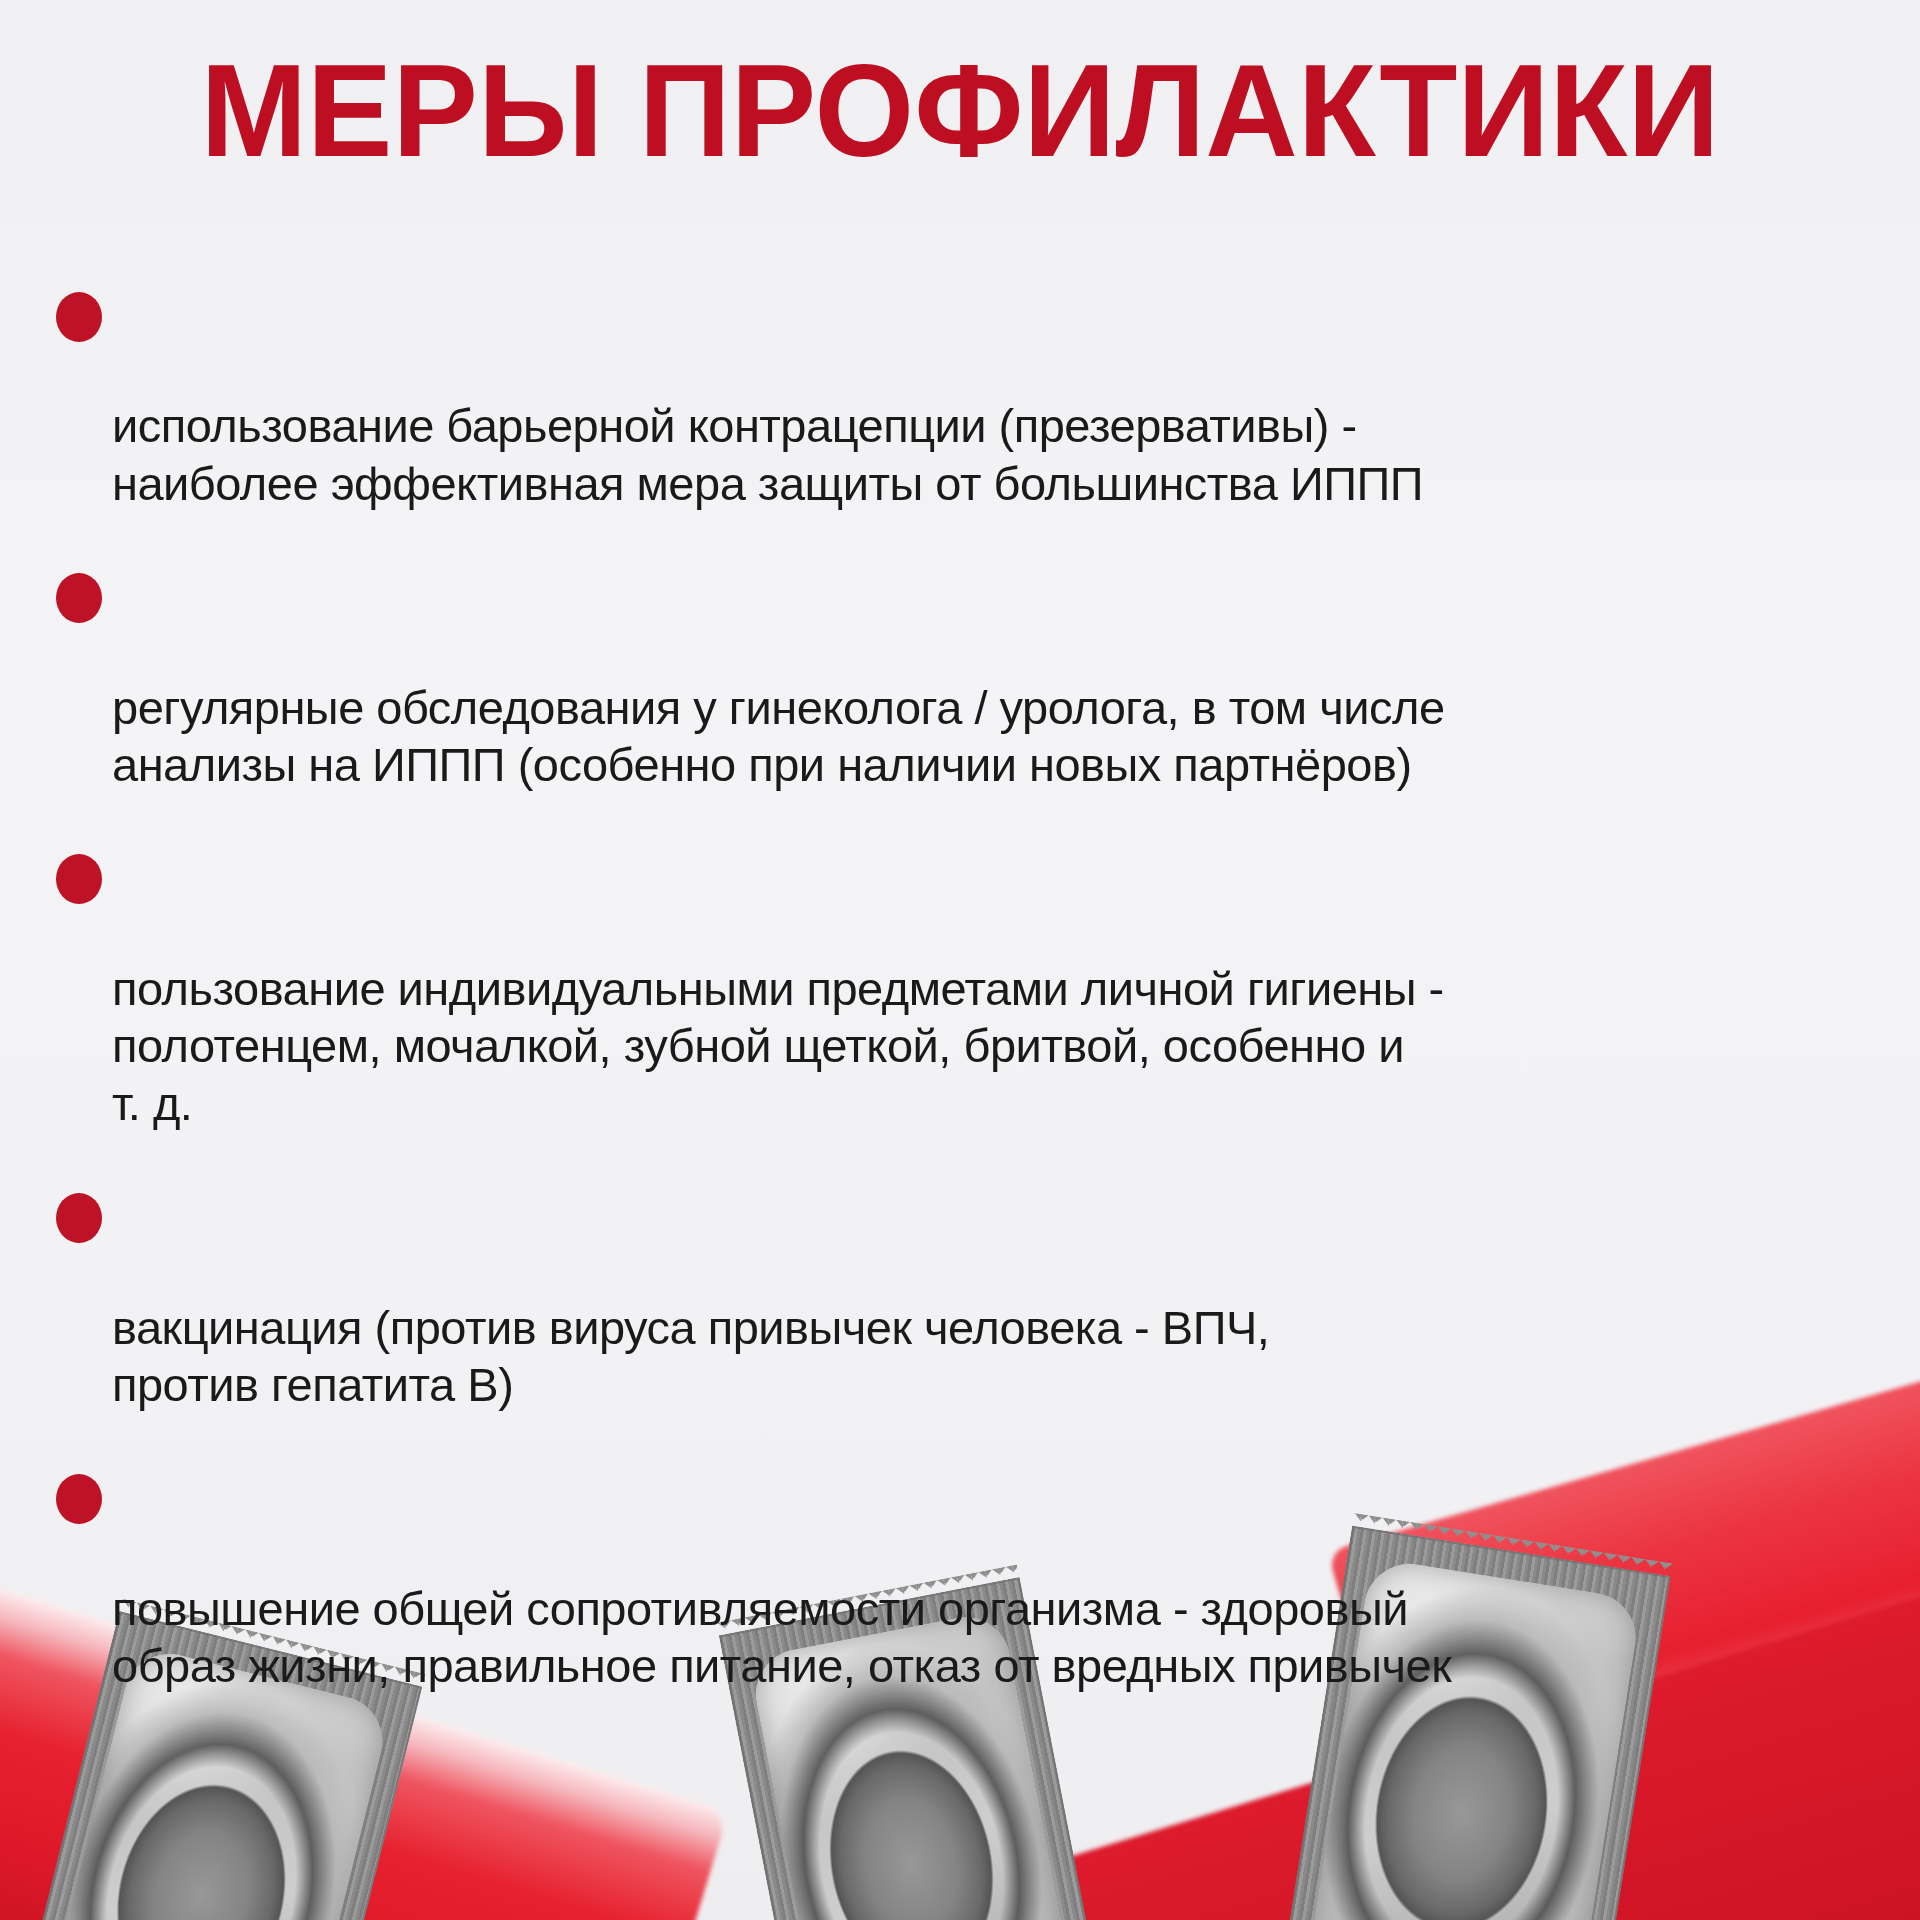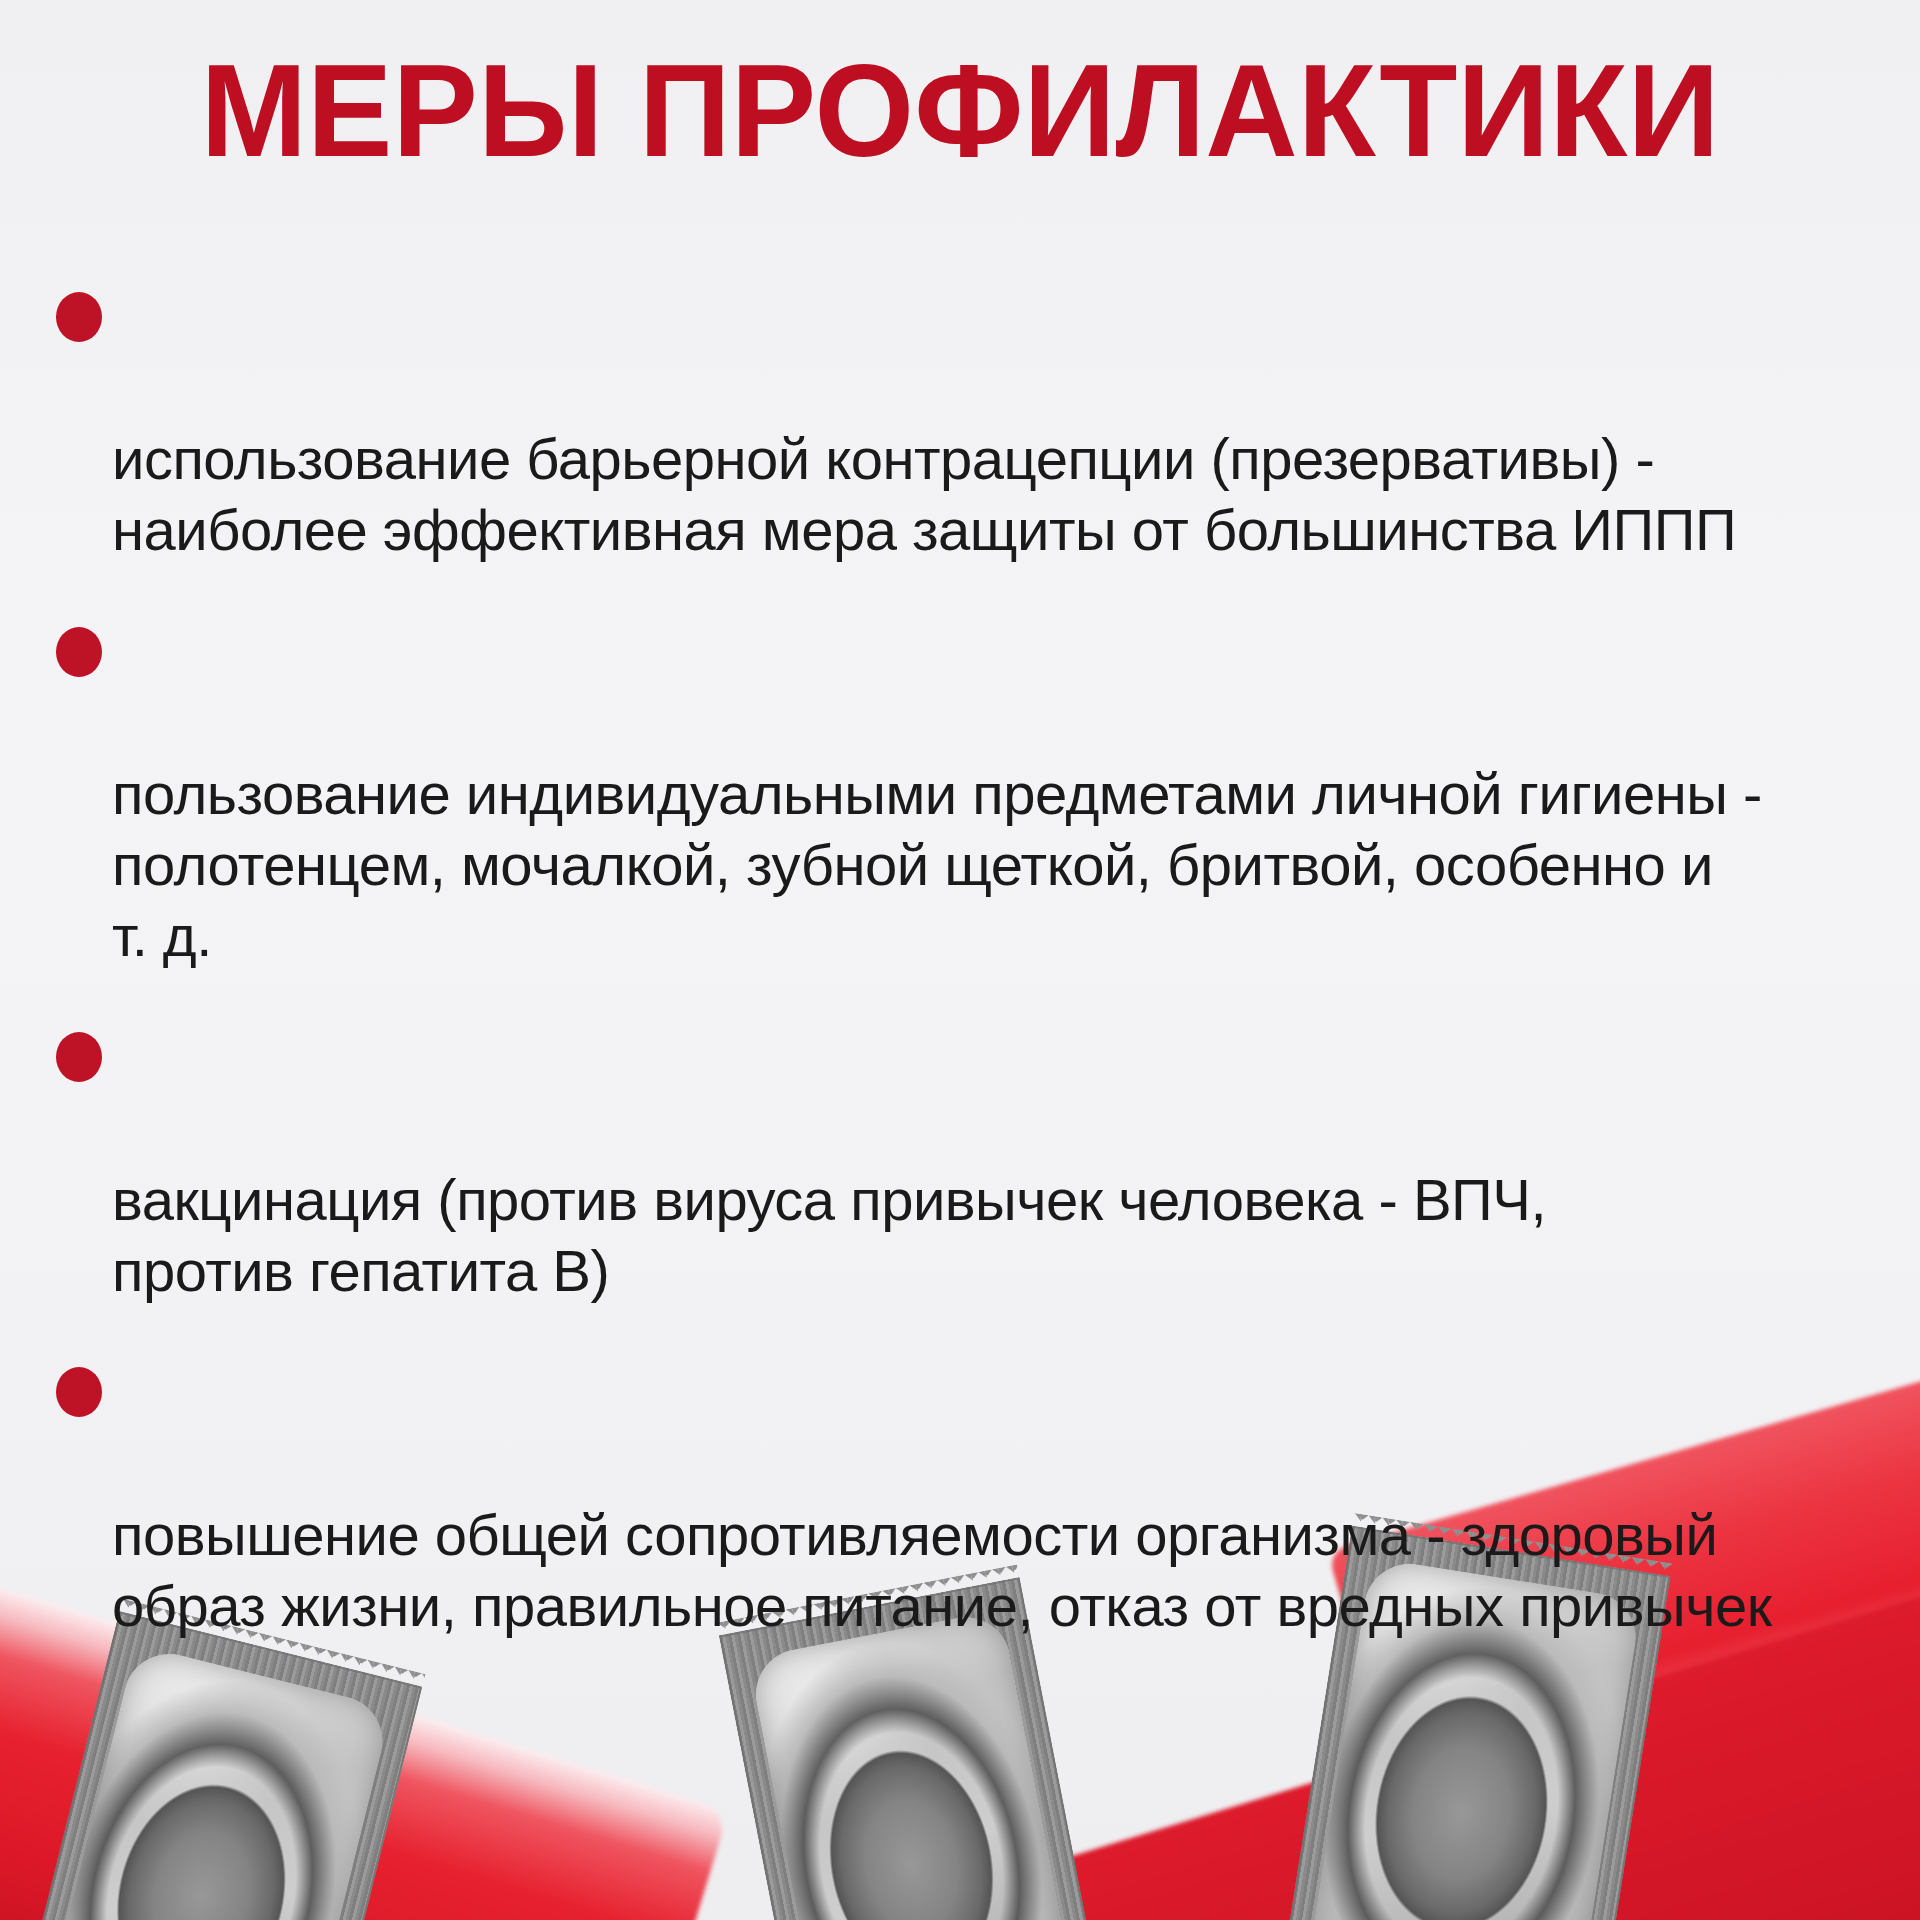--- a/index.html
+++ b/index.html
@@ -36,21 +36,21 @@
     position: relative;
     z-index: 3;
     list-style: none;
     margin: 102px 40px 0 58px;
     padding: 0;
   }
   .bullet-item {
     position: relative;
     padding-left: 54px;
     margin-bottom: 52px;
-    font-size: 58px;
+    font-size: 47px;
     line-height: 1.22;
     letter-spacing: -0.5px;
     color: #1b1a1a;
     white-space: pre-line;
   }
   .bullet-dot {
     position: absolute;
     left: -2px;
     top: 9px;
     width: 46px;
@@ -157,20 +157,25 @@
   <h1 class="title">МЕРЫ ПРОФИЛАКТИКИ</h1>
 
   <ul class="bullet-list">
     <li class="bullet-item">
       <span class="bullet-dot"></span>
       <span class="bullet-text">использование барьерной контрацепции (презервативы) -
 наиболее эффективная мера защиты от большинства ИППП</span>
     </li>
 
 
+    <li class="bullet-item">
+      <span class="bullet-dot"></span>
+      <span class="bullet-text">регулярные обследования у гинеколога / уролога, в том числе
+анализы на ИППП (особенно при наличии новых партнёров)</span>
+    </li>
 
     <li class="bullet-item">
       <span class="bullet-dot"></span>
       <span class="bullet-text">пользование индивидуальными предметами личной гигиены -
 полотенцем, мочалкой, зубной щеткой, бритвой, особенно и
 т. д.</span>
     </li>
 
     <li class="bullet-item">
       <span class="bullet-dot"></span>

